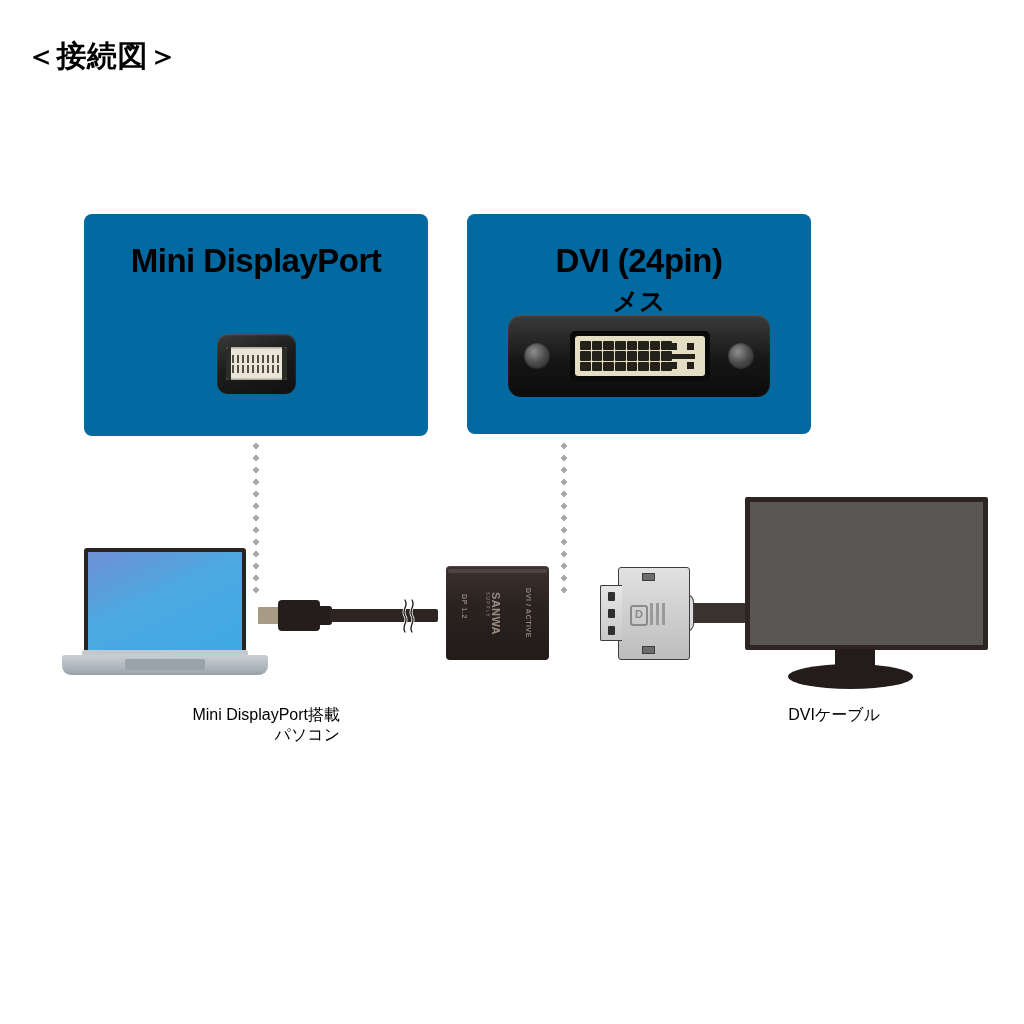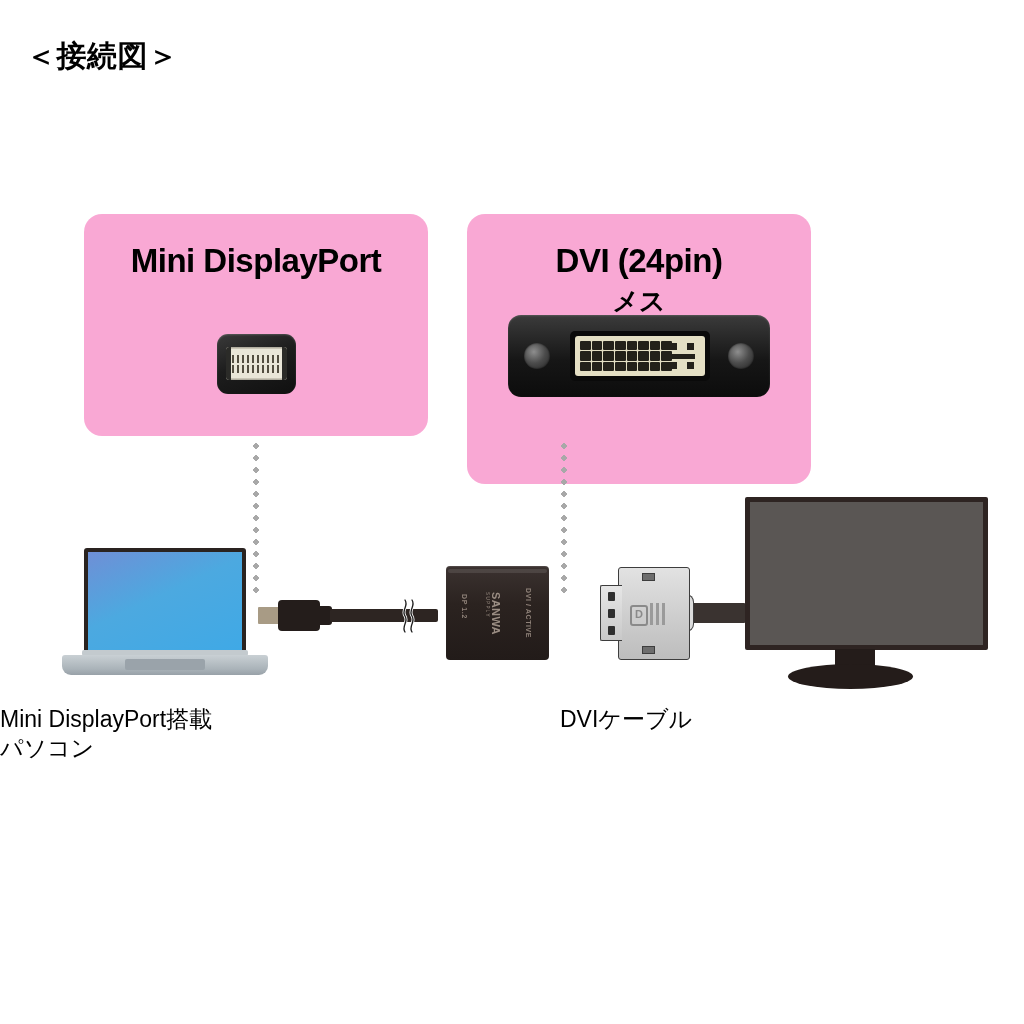--- a/index.html
+++ b/index.html
@@ -23,25 +23,25 @@
     top: 36px;
     font-size: 30px;
     font-weight: 700;
     letter-spacing: 0.5px;
     white-space: nowrap;
   }
 
   
   .callout {
     position: absolute;
-    background: #f9a8d4;
-    border-radius: 18px;
+    background: #0369a1;
+    border-radius: 8px;
   }
   #callout-mdp { left: 84px;  top: 214px; width: 344px; height: 222px; }
-  #callout-dvi { left: 467px; top: 214px; width: 344px; height: 270px; }
+  #callout-dvi { left: 467px; top: 214px; width: 344px; height: 220px; }
 
   .callout-title {
     position: absolute;
     left: 0; right: 0;
     text-align: center;
     font-size: 33px;
     font-weight: 700;
     letter-spacing: -0.5px;
     white-space: nowrap;
   }
@@ -414,22 +414,22 @@
     position: absolute;
     left: 43px; top: 167px;
     width: 125px; height: 25px;
     background: #241c1a;
     border-radius: 50%;
   }
 
   
   .caption {
     position: absolute;
-    text-align: left;
-    font-size: 23px;
+    text-align: right;
+    font-size: 16px;
     font-weight: 400;
     line-height: 1.24;
     white-space: pre-line;
   }
   #caption-pc    { left: 0;   top: 705px; width: 340px; }
   #caption-cable { left: 560px; top: 705px; width: 320px; }
 </style>
 </head>
 <body>
 

